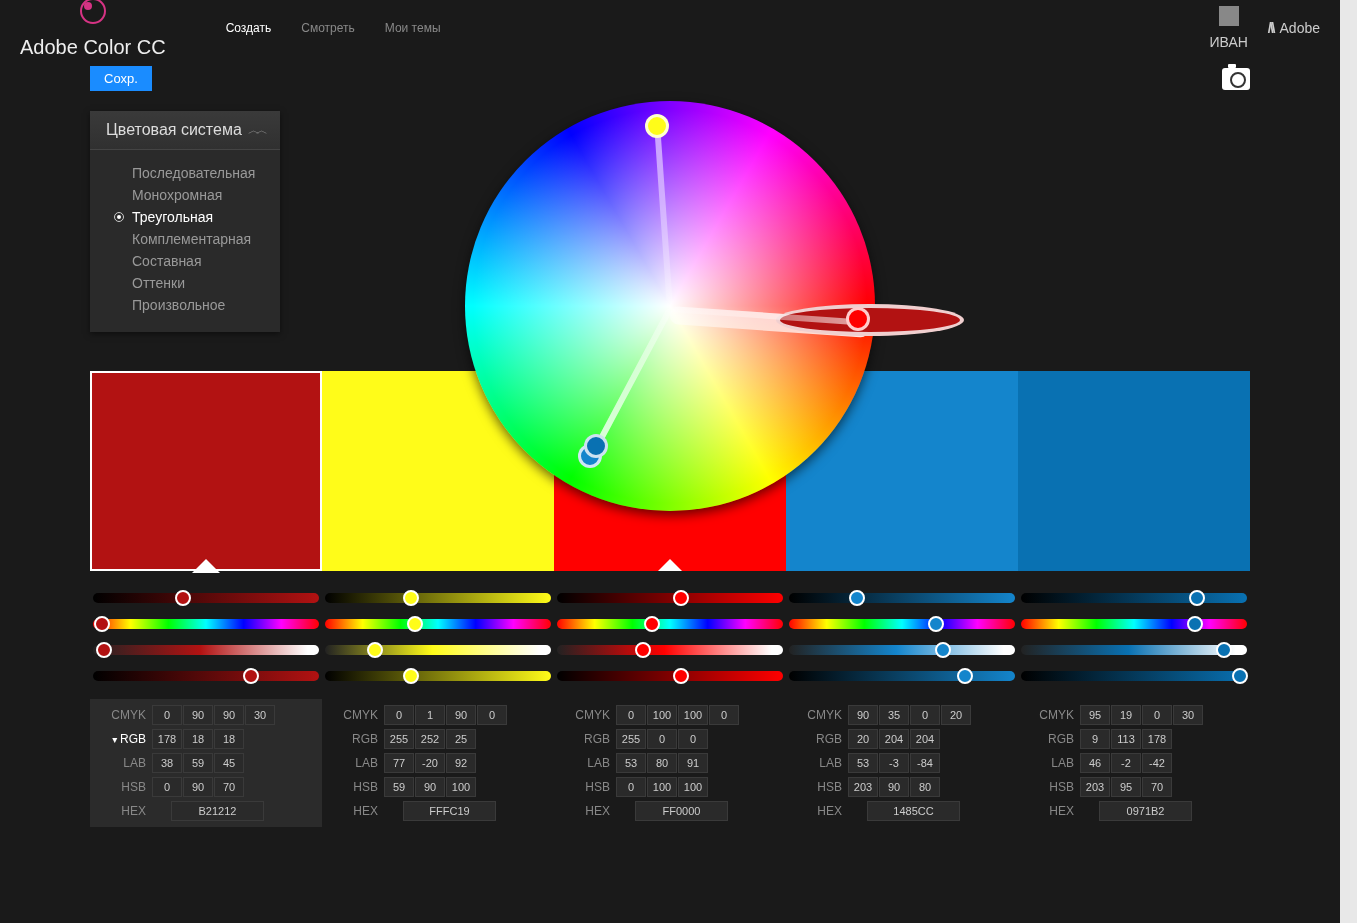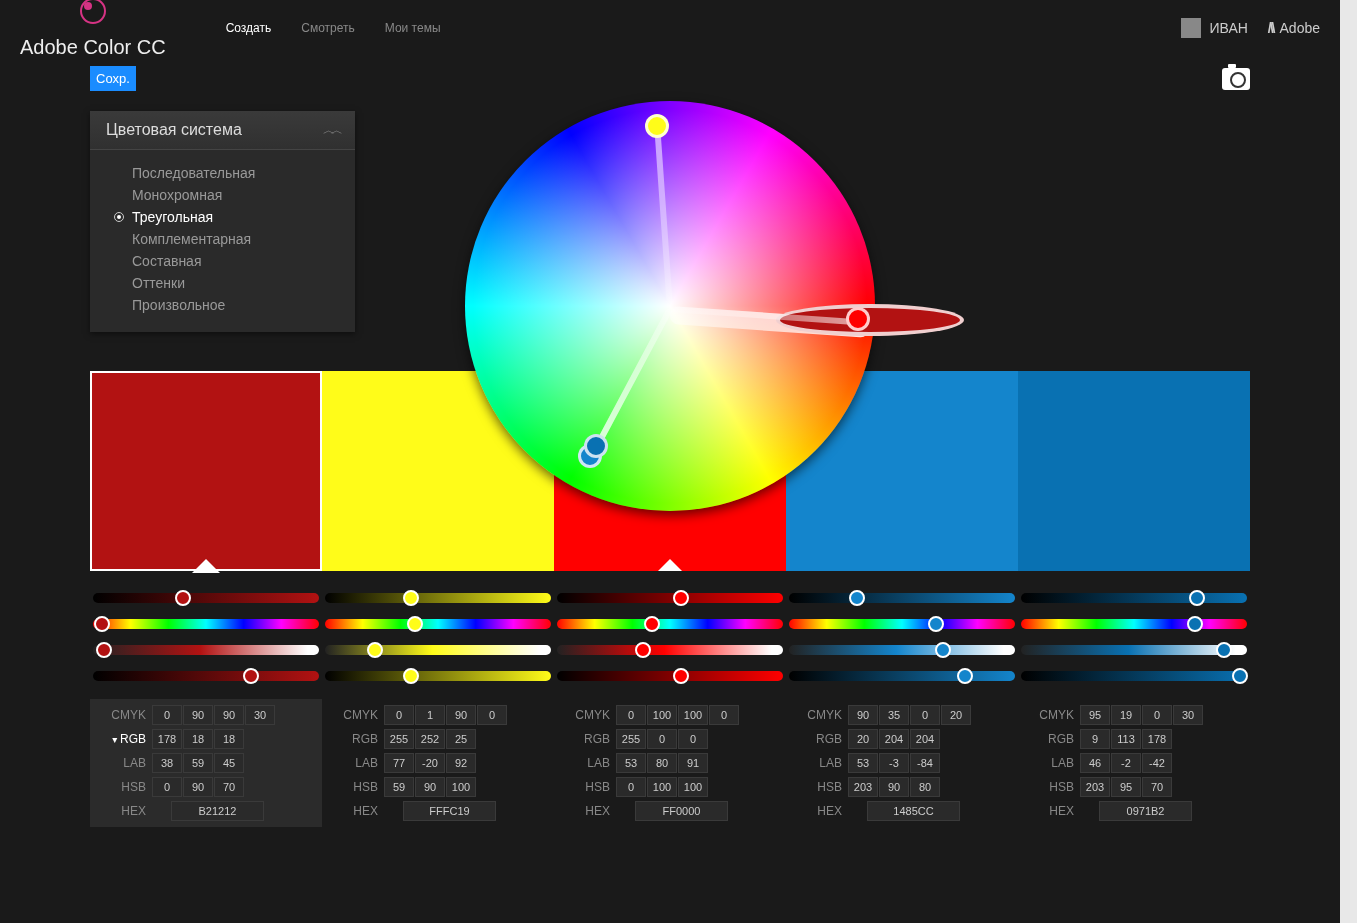--- a/index.html
+++ b/index.html
@@ -10,37 +10,37 @@
 
 .header { display: flex; align-items: center; height: 56px; padding: 0 20px; background: #1a1a1a; }
 .logo { display: flex; align-items: center; gap: 12px; flex-direction: column; }
 .logo-icon { width: 26px; height: 26px; border: 2px solid #d63384; border-radius: 50%; position: relative; }
 .logo-icon::after { content: ""; position: absolute; width: 8px; height: 8px; background: #d63384; border-radius: 50%; top: 2px; left: 2px; }
 .logo-text { font-size: 20px; font-weight: 300; color: #eee; }
 .nav { display: flex; gap: 30px; margin-left: 60px; }
 .nav-item { font-size: 12px; color: #888; cursor: pointer; }
 .nav-item.active { color: #fff; }
 .spacer { flex: 1; }
-.user { display: flex; align-items: center; gap: 8px; color: #ccc; font-size: 14px; }
+.user { display: flex; align-items: center; gap: 8px; color: #ccc; font-size: 14px; flex-direction: column; }
 .avatar { width: 20px; height: 20px; background: #888; }
 .adobe-link { display: flex; align-items: center; gap: 6px; margin-left: 20px; color: #ccc; font-size: 14px; }
 .adobe-icon { font-weight: bold; letter-spacing: -2px; }
 
 
 .toolbar { display: flex; align-items: center; padding: 10px 90px; }
-.save-btn { background: #1a8cff; color: #fff; border: none; padding: 5px 6px; font-size: 13px; cursor: pointer; }
+.save-btn { background: #1a8cff; color: #fff; border: none; padding: 5px 14px; font-size: 13px; cursor: pointer; }
 .camera { margin-left: auto; width: 28px; height: 22px; background: #fff; border-radius: 3px; position: relative; cursor: pointer; }
 .camera::before { content: ""; position: absolute; top: -4px; left: 6px; width: 8px; height: 4px; background: #fff; border-radius: 1px; }
 .camera::after { content: ""; position: absolute; top: 4px; left: 8px; width: 12px; height: 12px; border: 2px solid #333; border-radius: 50%; background: #fff; }
 
 
 .main { position: relative; padding: 0 90px; }
 
 
-.rule-panel { position: absolute; top: 10px; left: 90px; width: 265px; background: #2a2a2a; z-index: 5; box-shadow: 0 2px 6px rgba(0,0,0,0.5); }
+.rule-panel { position: absolute; top: 10px; left: 90px; width: 190px; background: #2a2a2a; z-index: 5; box-shadow: 0 2px 6px rgba(0,0,0,0.5); }
 .rule-head { display: flex; align-items: center; justify-content: space-between; padding: 10px 16px; background: linear-gradient(#3a3a3a,#303030); border-bottom: 1px solid #444; cursor: pointer; }
 .rule-title { font-size: 16px; color: #ddd; }
 .chevrons { color: #888; font-size: 12px; letter-spacing: -4px; }
 .rule-list { padding: 12px 24px 16px; }
 .rule-item { display: flex; align-items: center; gap: 8px; padding: 3px 0; font-size: 14px; color: #999; cursor: pointer; }
 .rule-item.selected { color: #fff; font-weight: 500; }
 .rule-radio { width: 10px; height: 10px; border: 1px solid #ccc; border-radius: 50%; display: inline-block; visibility: hidden; }
 .rule-item.selected .rule-radio { visibility: visible; position: relative; }
 .rule-item.selected .rule-radio::after { content: ""; position: absolute; inset: 2px; background: #fff; border-radius: 50%; }
 

